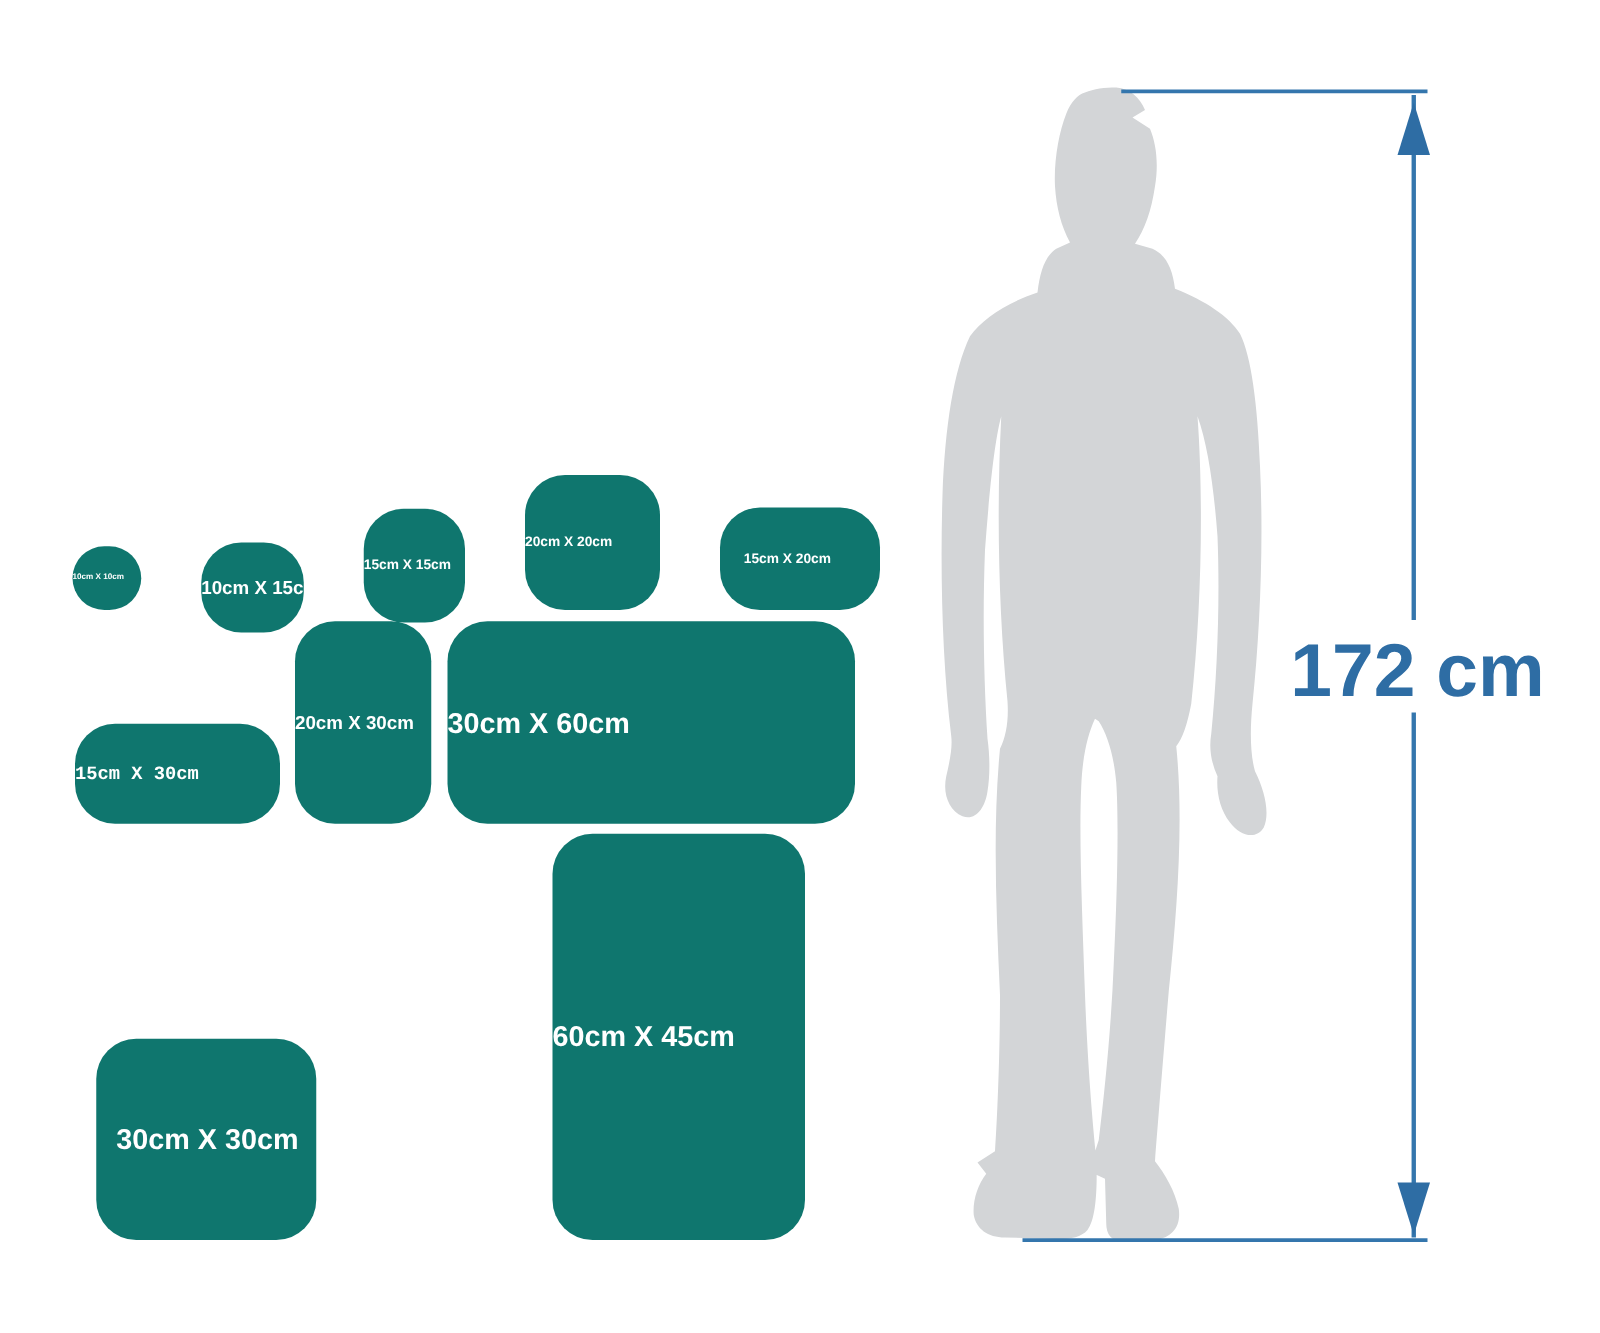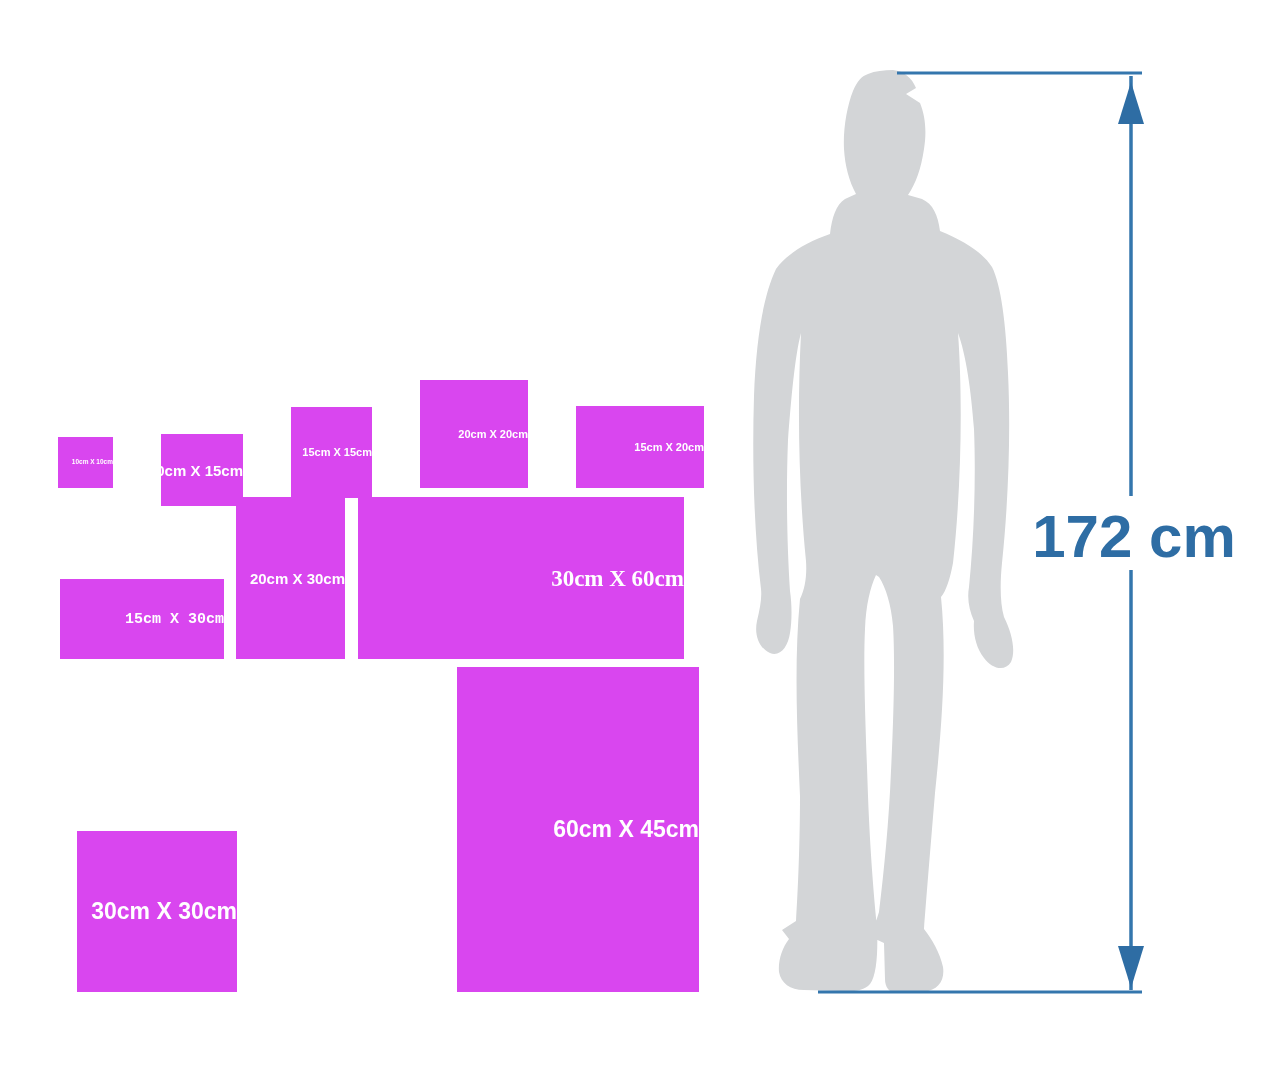--- a/index.html
+++ b/index.html
@@ -1,36 +1,36 @@
 <!DOCTYPE html>
 <html><head>
 <meta charset="utf-8">
 <style>
   html,body{margin:0;padding:0;background:#ffffff;}
   .stage{
     position:relative;width:1280px;height:1066px;background:#ffffff;
     overflow:hidden;font-family:"Liberation Sans",sans-serif;
   }
   .size-box{
-    position:absolute;display:flex;align-items:center;justify-content:flex-end;
-    background:#d946ef;color:#ffffff;font-weight:bold;text-align:center;
-    white-space:nowrap;line-height:1;
+    position:absolute;display:flex;align-items:center;justify-content:flex-start;
+    background:#0f766e;color:#ffffff;font-weight:bold;text-align:center;
+    white-space:nowrap;line-height:1;border-radius:32px;
   }
   
   .s0{left:58px;  top:437px; width:55px;  height:51px;  font-size:6.5px;}
   .s1{left:161px; top:434px; width:82px;  height:72px;  font-size:15px;}
   .s2{left:291px; top:407px; width:81px;  height:91px;  font-size:11px;}
   .s3{left:420px; top:380px; width:108px; height:108px; font-size:11px;}
   .s4{left:576px; top:406px; width:109px; height:82px;  font-size:11px;padding-left:19px;}
   .s5{left:236px; top:497px; width:109px; height:162px; font-size:15px;}
-  .s6{left:358px; top:497px; width:326px; height:162px; font-size:23px;font-family:Liberation Serif, serif;}
+  .s6{left:358px; top:497px; width:326px; height:162px; font-size:23px;}
   .s7{left:60px;  top:579px; width:164px; height:80px;  font-size:15px;font-family:Liberation Mono, monospace;}
-  .s8{left:77px;  top:831px; width:160px; height:161px; font-size:23px;}
+  .s8{left:77px;  top:831px; width:160px; height:161px; font-size:23px;padding-left:16px;}
   .s9{left:259px; top:748px; width:161px; height:244px; font-size:23px;}
-  .s10{left:457px;top:667px; width:242px; height:325px; font-size:23px;}
+  .s10{left:442px;top:667px; width:202px; height:325px; font-size:23px;}
   .overlay{position:absolute;left:0;top:0;}
   .measure-text{
     font-family:"Liberation Sans",sans-serif;
     font-weight:bold;font-size:60px;
   }
 </style>
 </head>
 <body>
 
 <div class="stage">

